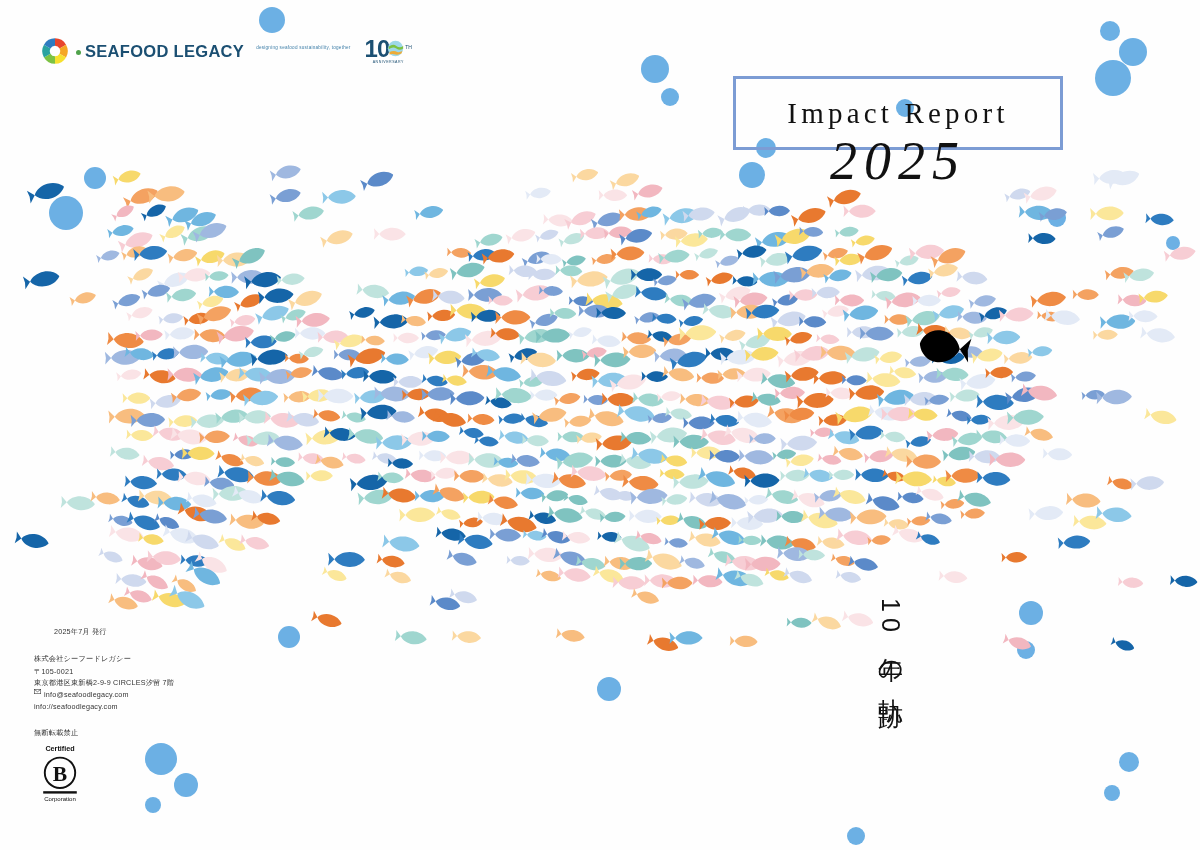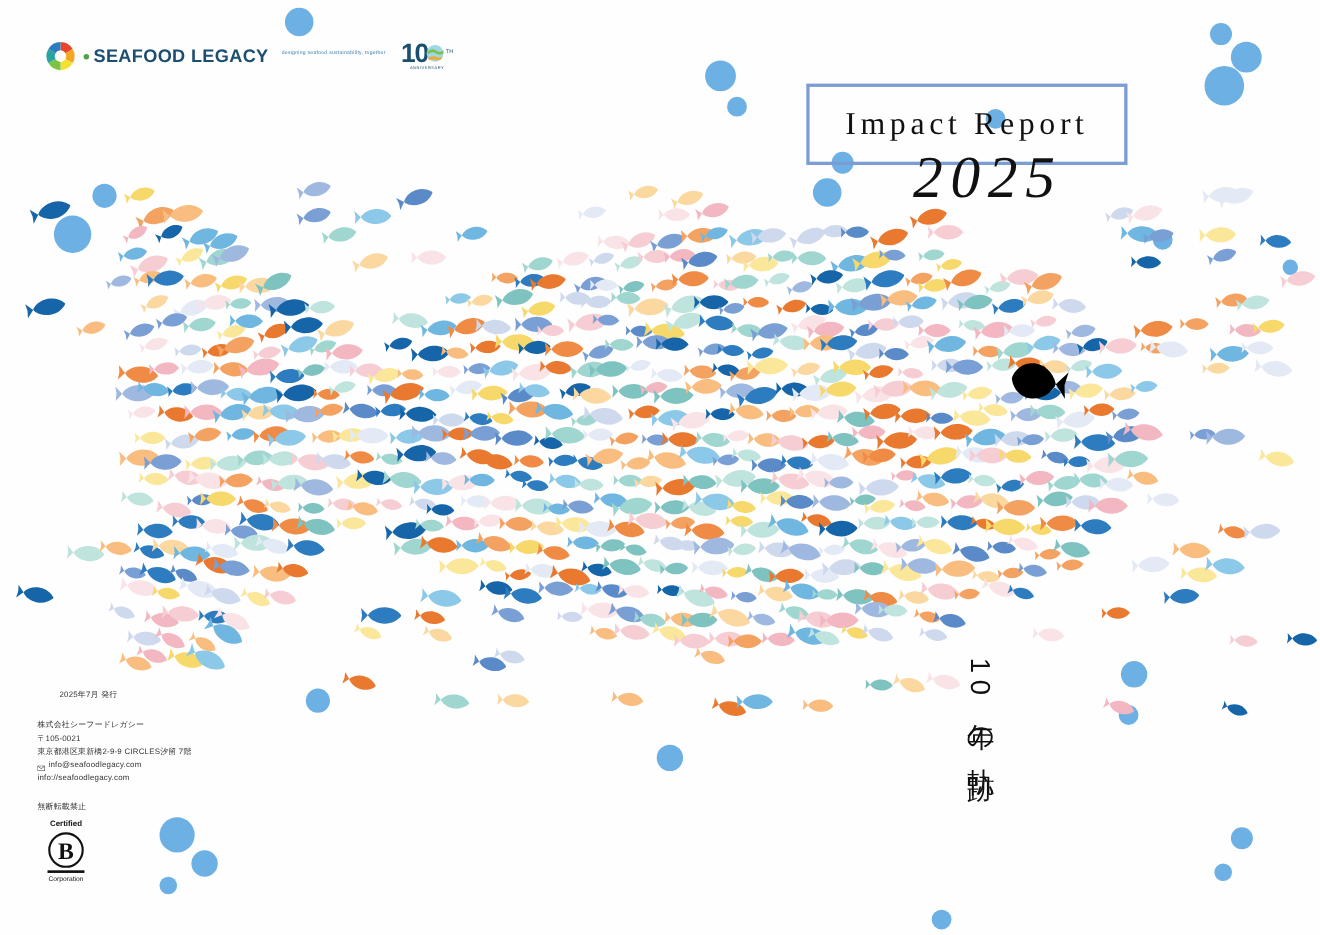--- a/index.html
+++ b/index.html
@@ -50,21 +50,21 @@
   .ann-row{display:flex;align-items:center;}
   .ann-10{
     font-size:24px;font-weight:bold;color:#1b4f72;line-height:.9;
     letter-spacing:-1px;
   }
   .ann-globe{width:17px;height:17px;margin-left:-2px;margin-bottom:1px;}
   .ann-th{font-size:5px;color:#1b4f72;margin-left:1px;margin-bottom:3px;}
   .ann-word{font-size:3.6px;letter-spacing:.5px;color:#1b4f72;margin-top:1px;}
 
   
-  .title-wrap{position:absolute;left:733px;top:76px;width:292px;}
+  .title-wrap{position:absolute;left:733px;top:76px;width:330px;}
   .title-box{
     border:3px solid #7c9cd4;
     height:74px;
     box-sizing:border-box;
     display:flex;align-items:center;justify-content:center;
     background:transparent;
   }
   .title-main{
     font-family:"Liberation Serif","DejaVu Serif",serif;
     font-size:29px;letter-spacing:4.2px;color:#111;
@@ -86,21 +86,21 @@
     font-size:25px;letter-spacing:6px;color:#111;
     font-family:"Liberation Sans","DejaVu Sans",sans-serif;
     line-height:1;
   }
 
   
   .footer{position:absolute;left:34px;top:627px;color:#333;}
   .f-date{font-size:7.2px;margin-bottom:16px;letter-spacing:.2px;margin-left:20px;}
   .f-line{font-size:7.2px;line-height:1.62;letter-spacing:.2px;white-space:nowrap;}
   .f-company{margin-bottom:1px;}
-  .f-mail{display:flex;align-items:flex-end;gap:3px;}
+  .f-mail{display:flex;align-items:flex-start;gap:3px;}
   .mail-ico{width:7px;height:5px;flex:0 0 auto;}
   .f-notice{font-size:7.2px;margin-top:16px;letter-spacing:.2px;}
 
   
   .bcorp{position:absolute;left:36px;top:744px;width:48px;}
   .bcorp svg{display:block;}
 </style>
 </head>
 <body>
 

